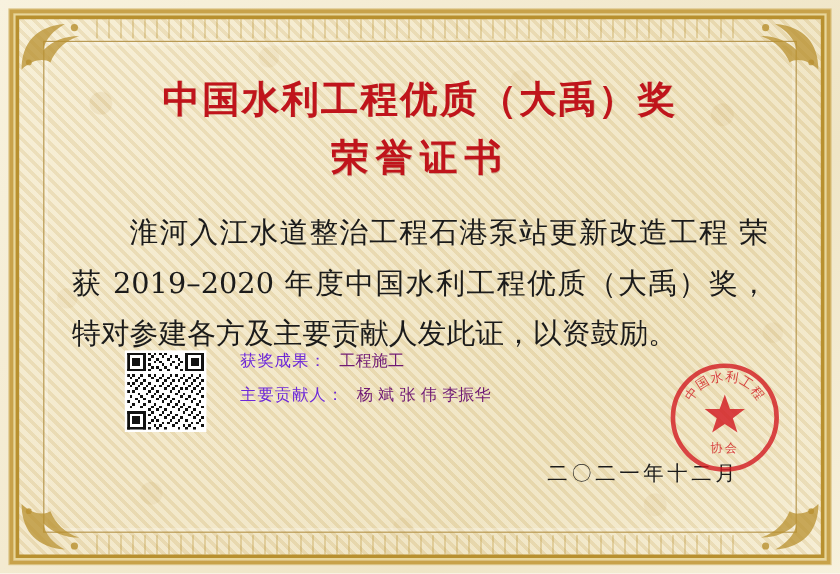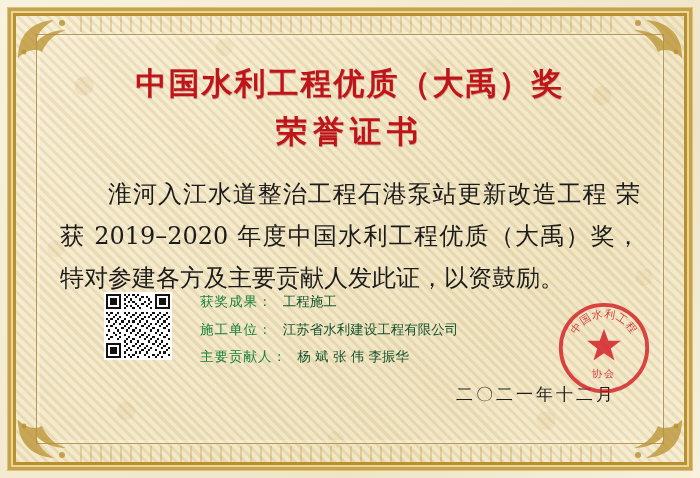--- a/index.html
+++ b/index.html
@@ -160,25 +160,25 @@
     left: 152px;
     top: 0;
     font-family: "DejaVu Sans", "Liberation Sans", sans-serif;
     font-size: 13.5px;
     color: #1b1b1b;
     line-height: 2.05;
   }
   .detail-row { white-space: nowrap; }
   .detail-label {
     letter-spacing: 1px;
-    color: #15803d;
+    color: #6d28d9;
   }
   .detail-value {
     margin-left: 6px;
-    color: #14532d;
+    color: #701a75;
   }
 
   
   #seal {
     position: absolute;
     right: 48px;
     top: 300px;
     width: 96px;
     height: 96px;
     opacity: .88;
@@ -461,24 +461,20 @@
           </g>
         </svg>
       </div>
 
       <div id="detail-list">
         <div class="detail-row">
           <span class="detail-label">获奖成果：</span>
           <span class="detail-value">工程施工</span>
         </div>
         <div class="detail-row">
-          <span class="detail-label">施工单位：</span>
-          <span class="detail-value">江苏省水利建设工程有限公司</span>
-        </div>
-        <div class="detail-row">
           <span class="detail-label">主要贡献人：</span>
           <span class="detail-value">杨  斌 张  伟  李振华</span>
         </div>
       </div>
     </div>
 
     <div id="date-line">二〇二一年十二月</div>
   </div>
 
   <div id="seal">

